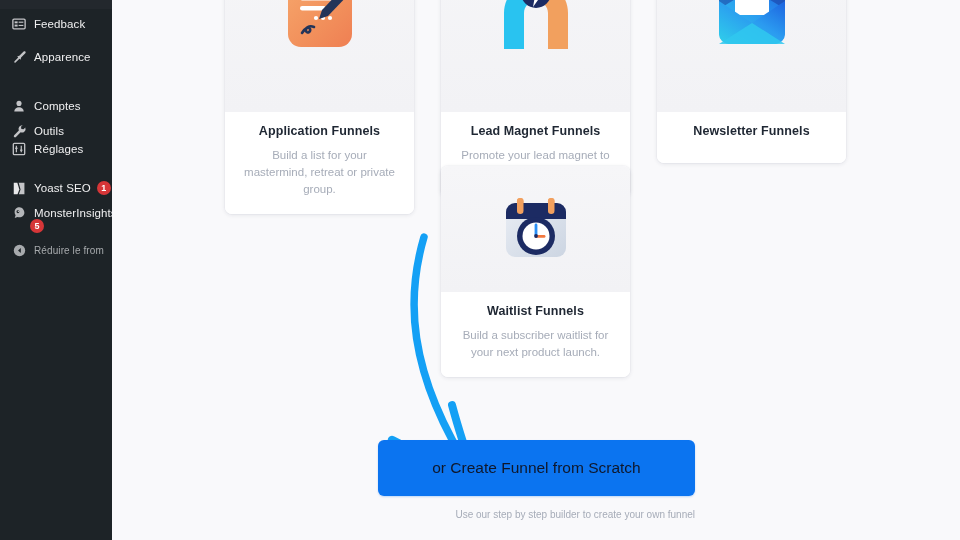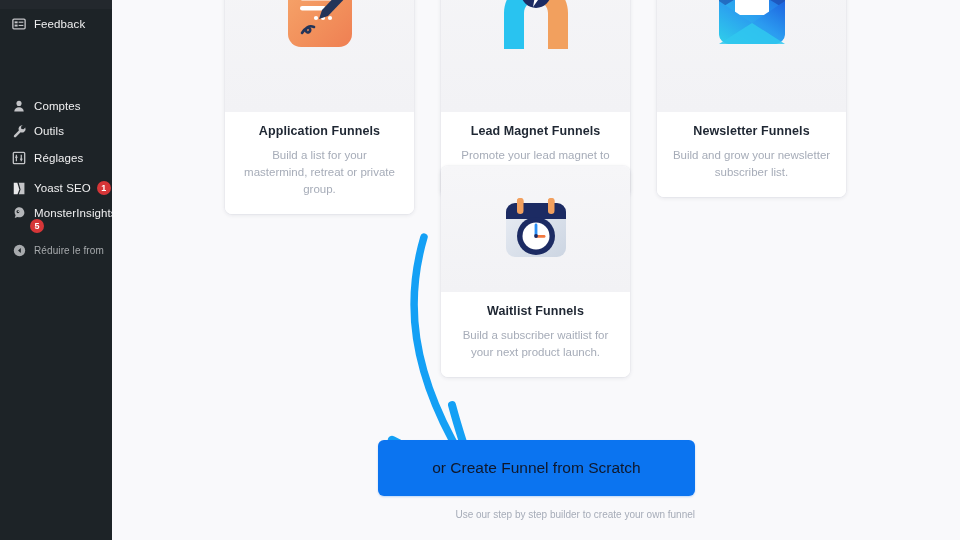--- a/index.html
+++ b/index.html
@@ -112,20 +112,28 @@
             <rect x="1" y="2.5" width="14" height="11" rx="1.3" fill="none" stroke="#c3c4c7" stroke-width="1.5"></rect>
             <rect x="3" y="5" width="3.4" height="2.2" fill="#c3c4c7"></rect>
             <rect x="3" y="8.7" width="3.4" height="2.2" fill="#c3c4c7"></rect>
             <rect x="7.6" y="5.3" width="5.4" height="1.3" fill="#c3c4c7"></rect>
             <rect x="7.6" y="9" width="5.4" height="1.3" fill="#c3c4c7"></rect>
           </svg>
       </span>
       <span class="lbl">Feedback</span>
     </div>
 
+    <div class="nav-item" style="top:45px">
+      <span class="ic">
+        <svg width="15" height="15" viewBox="0 0 16 16">
+            <path d="M14.2 1.6c-.5-.5-1.2-.4-1.8.1L7.8 6.2l-2.3.6 1.1 1.1-3.9 4.2c-.4.4-.4.9-.1 1.2.3.3.9.3 1.2-.1l4.2-3.9 1.1 1.1.6-2.3 4.5-4.6c.5-.6.6-1.3.0-1.9z" fill="#c3c4c7"></path>
+          </svg>
+      </span>
+      <span class="lbl">Apparence</span>
+    </div>
 
 
     <div class="nav-item" style="top:119px">
       <span class="ic">
         <svg width="15" height="15" viewBox="0 0 16 16">
             <path d="M11.3 1.4a4 4 0 0 0-4 5.6l-5 5a1.3 1.3 0 0 0 1.9 1.9l5-5a4 4 0 0 0 5-5.2L12.3 5.7 10 5.3 9.6 3z" fill="#c3c4c7"></path>
           </svg>
       </span>
       <span class="lbl">Outils</span>
     </div>
@@ -133,21 +141,21 @@
     <div class="nav-item" style="top:94px">
       <span class="ic">
         <svg width="14" height="14" viewBox="0 0 16 16">
             <circle cx="8" cy="5" r="2.9" fill="#c3c4c7"></circle>
             <path d="M2.6 14.3c0-3 2.4-5 5.4-5s5.4 2 5.4 5z" fill="#c3c4c7"></path>
           </svg>
       </span>
       <span class="lbl">Comptes</span>
     </div>
 
-    <div class="nav-item" style="top:146px">
+    <div class="nav-item" style="top:137px">
       <span class="ic">
         <svg width="14" height="14" viewBox="0 0 16 16">
             <rect x="1.5" y="1.5" width="13" height="13" rx="1.2" fill="none" stroke="#c3c4c7" stroke-width="1.5"></rect>
             <path d="M5 4.3v7.4M5 5.9h0" stroke="#c3c4c7" stroke-width="1.4"></path>
             <rect x="3.7" y="6.4" width="2.6" height="1.6" fill="#c3c4c7"></rect>
             <path d="M10.6 4.3v7.4" stroke="#c3c4c7" stroke-width="1.4"></path>
             <rect x="9.3" y="8.6" width="2.6" height="1.6" fill="#c3c4c7"></rect>
           </svg>
       </span>
       <span class="lbl">Réglages</span>
@@ -252,21 +260,20 @@
             <rect x="21" y="4" width="34" height="34" rx="3" fill="#fff"></rect>
             <rect x="27" y="10" width="22" height="4" rx="2" fill="#f2a05e"></rect>
             <rect x="27" y="19" width="16" height="4" rx="2" fill="#f2a05e"></rect>
             <path d="M5 24v33a10 10 0 0 0 10 10h46a10 10 0 0 0 10-10V24L38 46z" fill="url(#g-env)"></path>
             <path d="M5 67 38 46l33 21z" fill="#30c8ef" opacity=".85"></path>
           </svg>
         </span>
       </div>
       <div class="body">
         <div class="c-title">Newsletter Funnels</div>
-        <div class="c-desc">Build and grow your newsletter subscriber list.</div>
       </div>
     </div>
 
     <div class="card" style="left:329px; top:166px;">
       <div class="icon-zone" style="height:126px;">
         <span>
           <svg width="76" height="76" viewBox="0 0 76 76">
             <defs>
                 <linearGradient id="g-cal" x1="0" y1="0" x2="1" y2="1">
               <stop offset="0%" stop-color="#e9edf4"></stop>

